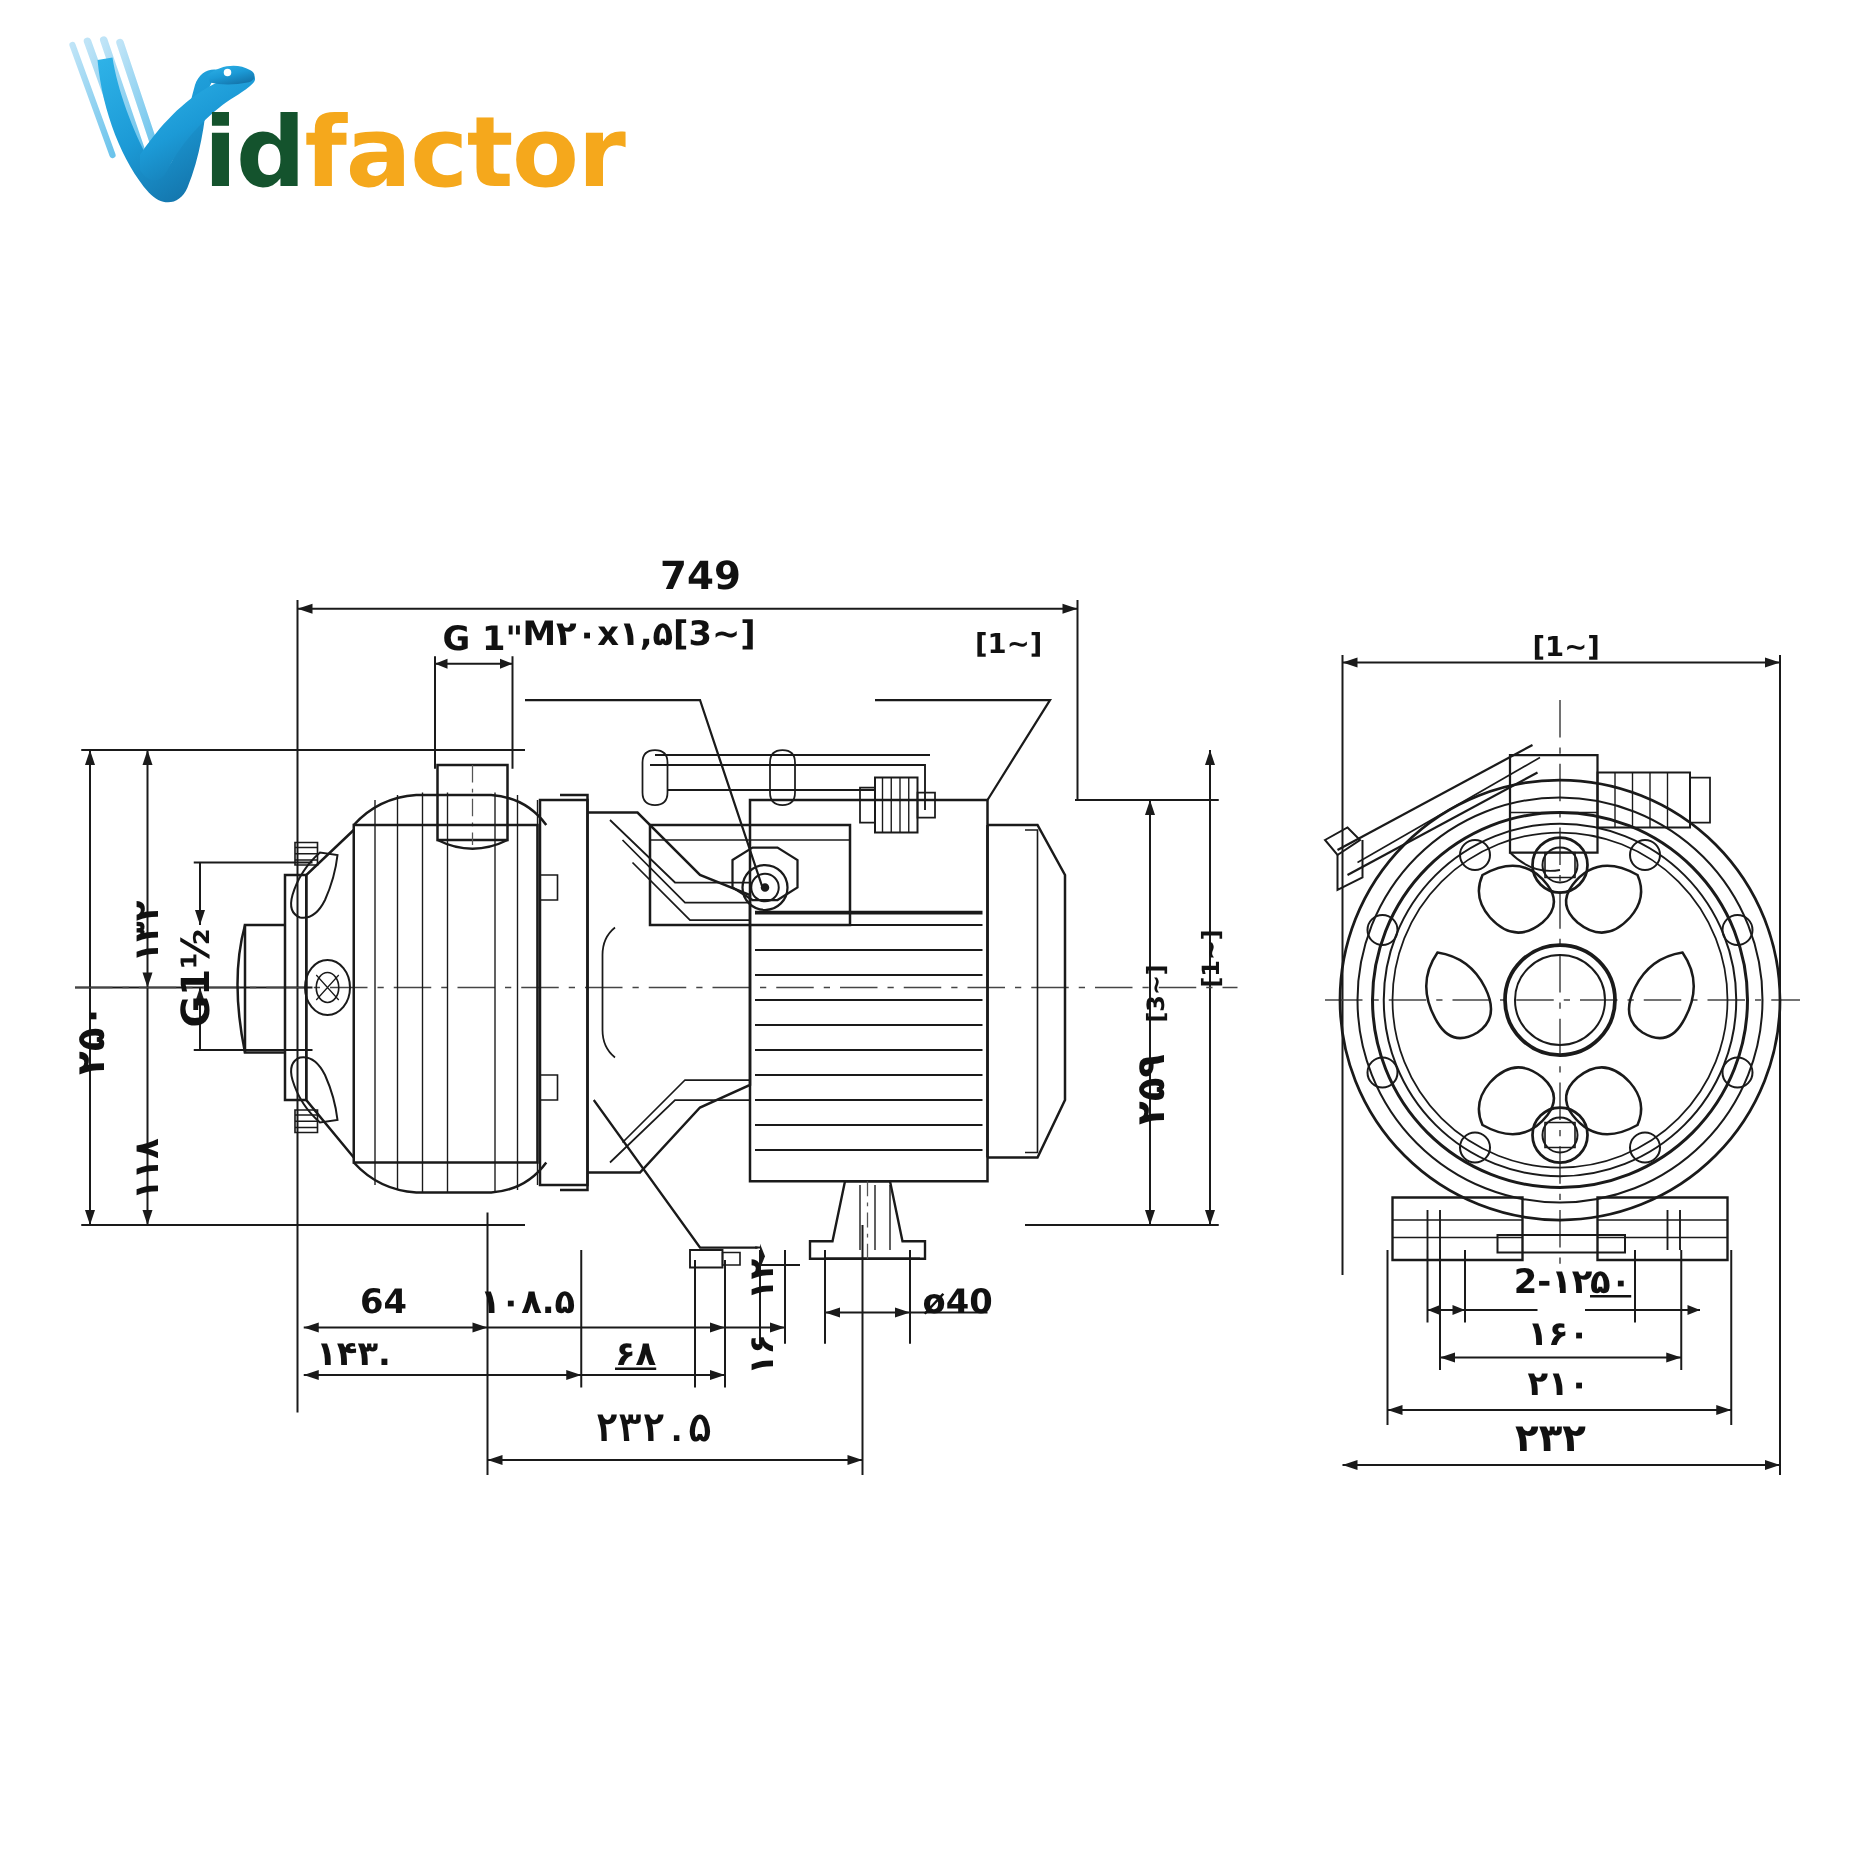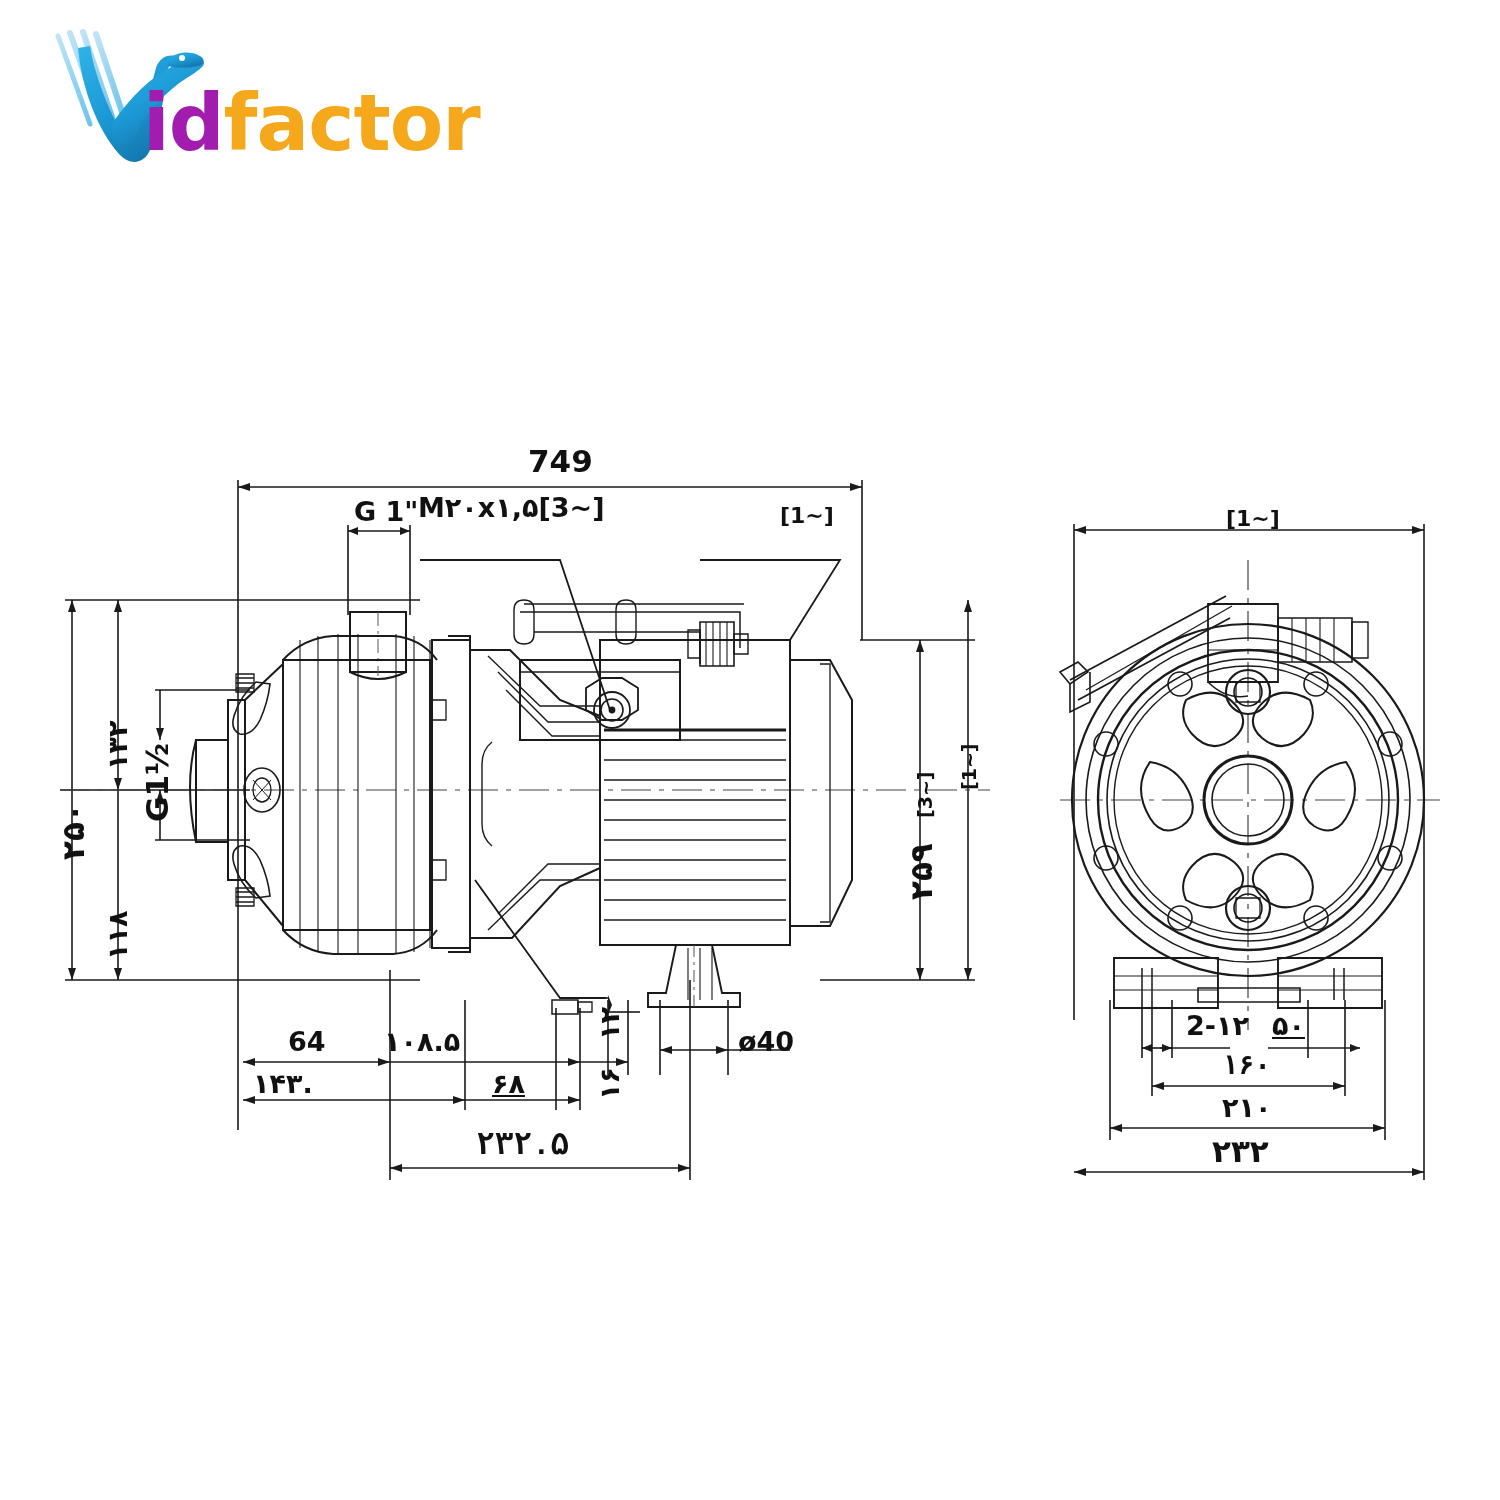--- a/index.html
+++ b/index.html
@@ -14,21 +14,21 @@
 
   
   .logo-wrap{position:absolute;left:20px;top:12px;width:380px;height:170px;}
   .logo-text{
     position:absolute;left:123px;top:72px;
     font-size:78px;font-weight:bold;letter-spacing:-1px;
     font-family:"DejaVu Sans", sans-serif;
     line-height:1;
     white-space:nowrap;
   }
-  .logo-id{color:#a21caf;}
+  .logo-id{color:#14532d;margin-left:20px;}
   .logo-factor{color:#f5a81c;}
 
   
   .draw{position:absolute;left:0;top:0;width:1500px;height:1500px;pointer-events:none;}
   .draw svg{display:block;}
 
   
   .dim{
     position:absolute;
     font-family:"DejaVu Sans","Liberation Sans",sans-serif;
@@ -402,19 +402,19 @@
   <div class="dim sz-md" style="left:288px;top:1028px;">64</div>
   <div class="dim sz-md" style="left:384px;top:1028px;">۱۰۸.۵</div>
   <div class="dim sz-md" style="left:253px;top:1070px;">۱۴۳.</div>
   <div class="dim sz-md" style="left:492px;top:1070px;text-decoration:underline;">۶۸</div>
   <div class="dim sz-lg" style="left:476px;top:1130px;font-family:Liberation Mono, monospace;">۲۳۲.۵</div>
   <div class="dim sz-md rot90" style="left:596px;top:1040px;">۱۲</div>
   <div class="dim sz-md rot90" style="left:596px;top:1100px;">۱۶</div>
   <div class="dim sz-md" style="left:738px;top:1028px;">ø40</div>
 
   <div class="dim sz-sm" style="left:1226px;top:508px;">[1~]</div>
-  <div class="dim sz-md" style="left:1186px;top:1012px;">2-۱۲</div>
+  <div class="dim sz-md" style="left:1211px;top:1012px;">2-۱۲</div>
   <div class="dim sz-md" style="left:1272px;top:1012px;text-decoration:underline;">۵۰</div>
-  <div class="dim sz-md" style="left:1222px;top:1054px;font-family:Liberation Mono, monospace;">۱۶۰</div>
+  <div class="dim sz-md" style="left:1222px;top:1054px;">۱۶۰</div>
   <div class="dim sz-md" style="left:1222px;top:1094px;">۲۱۰</div>
   <div class="dim sz-lg" style="left:1212px;top:1136px;">۲۳۲</div>
 
 </div>
 
 </body></html>

